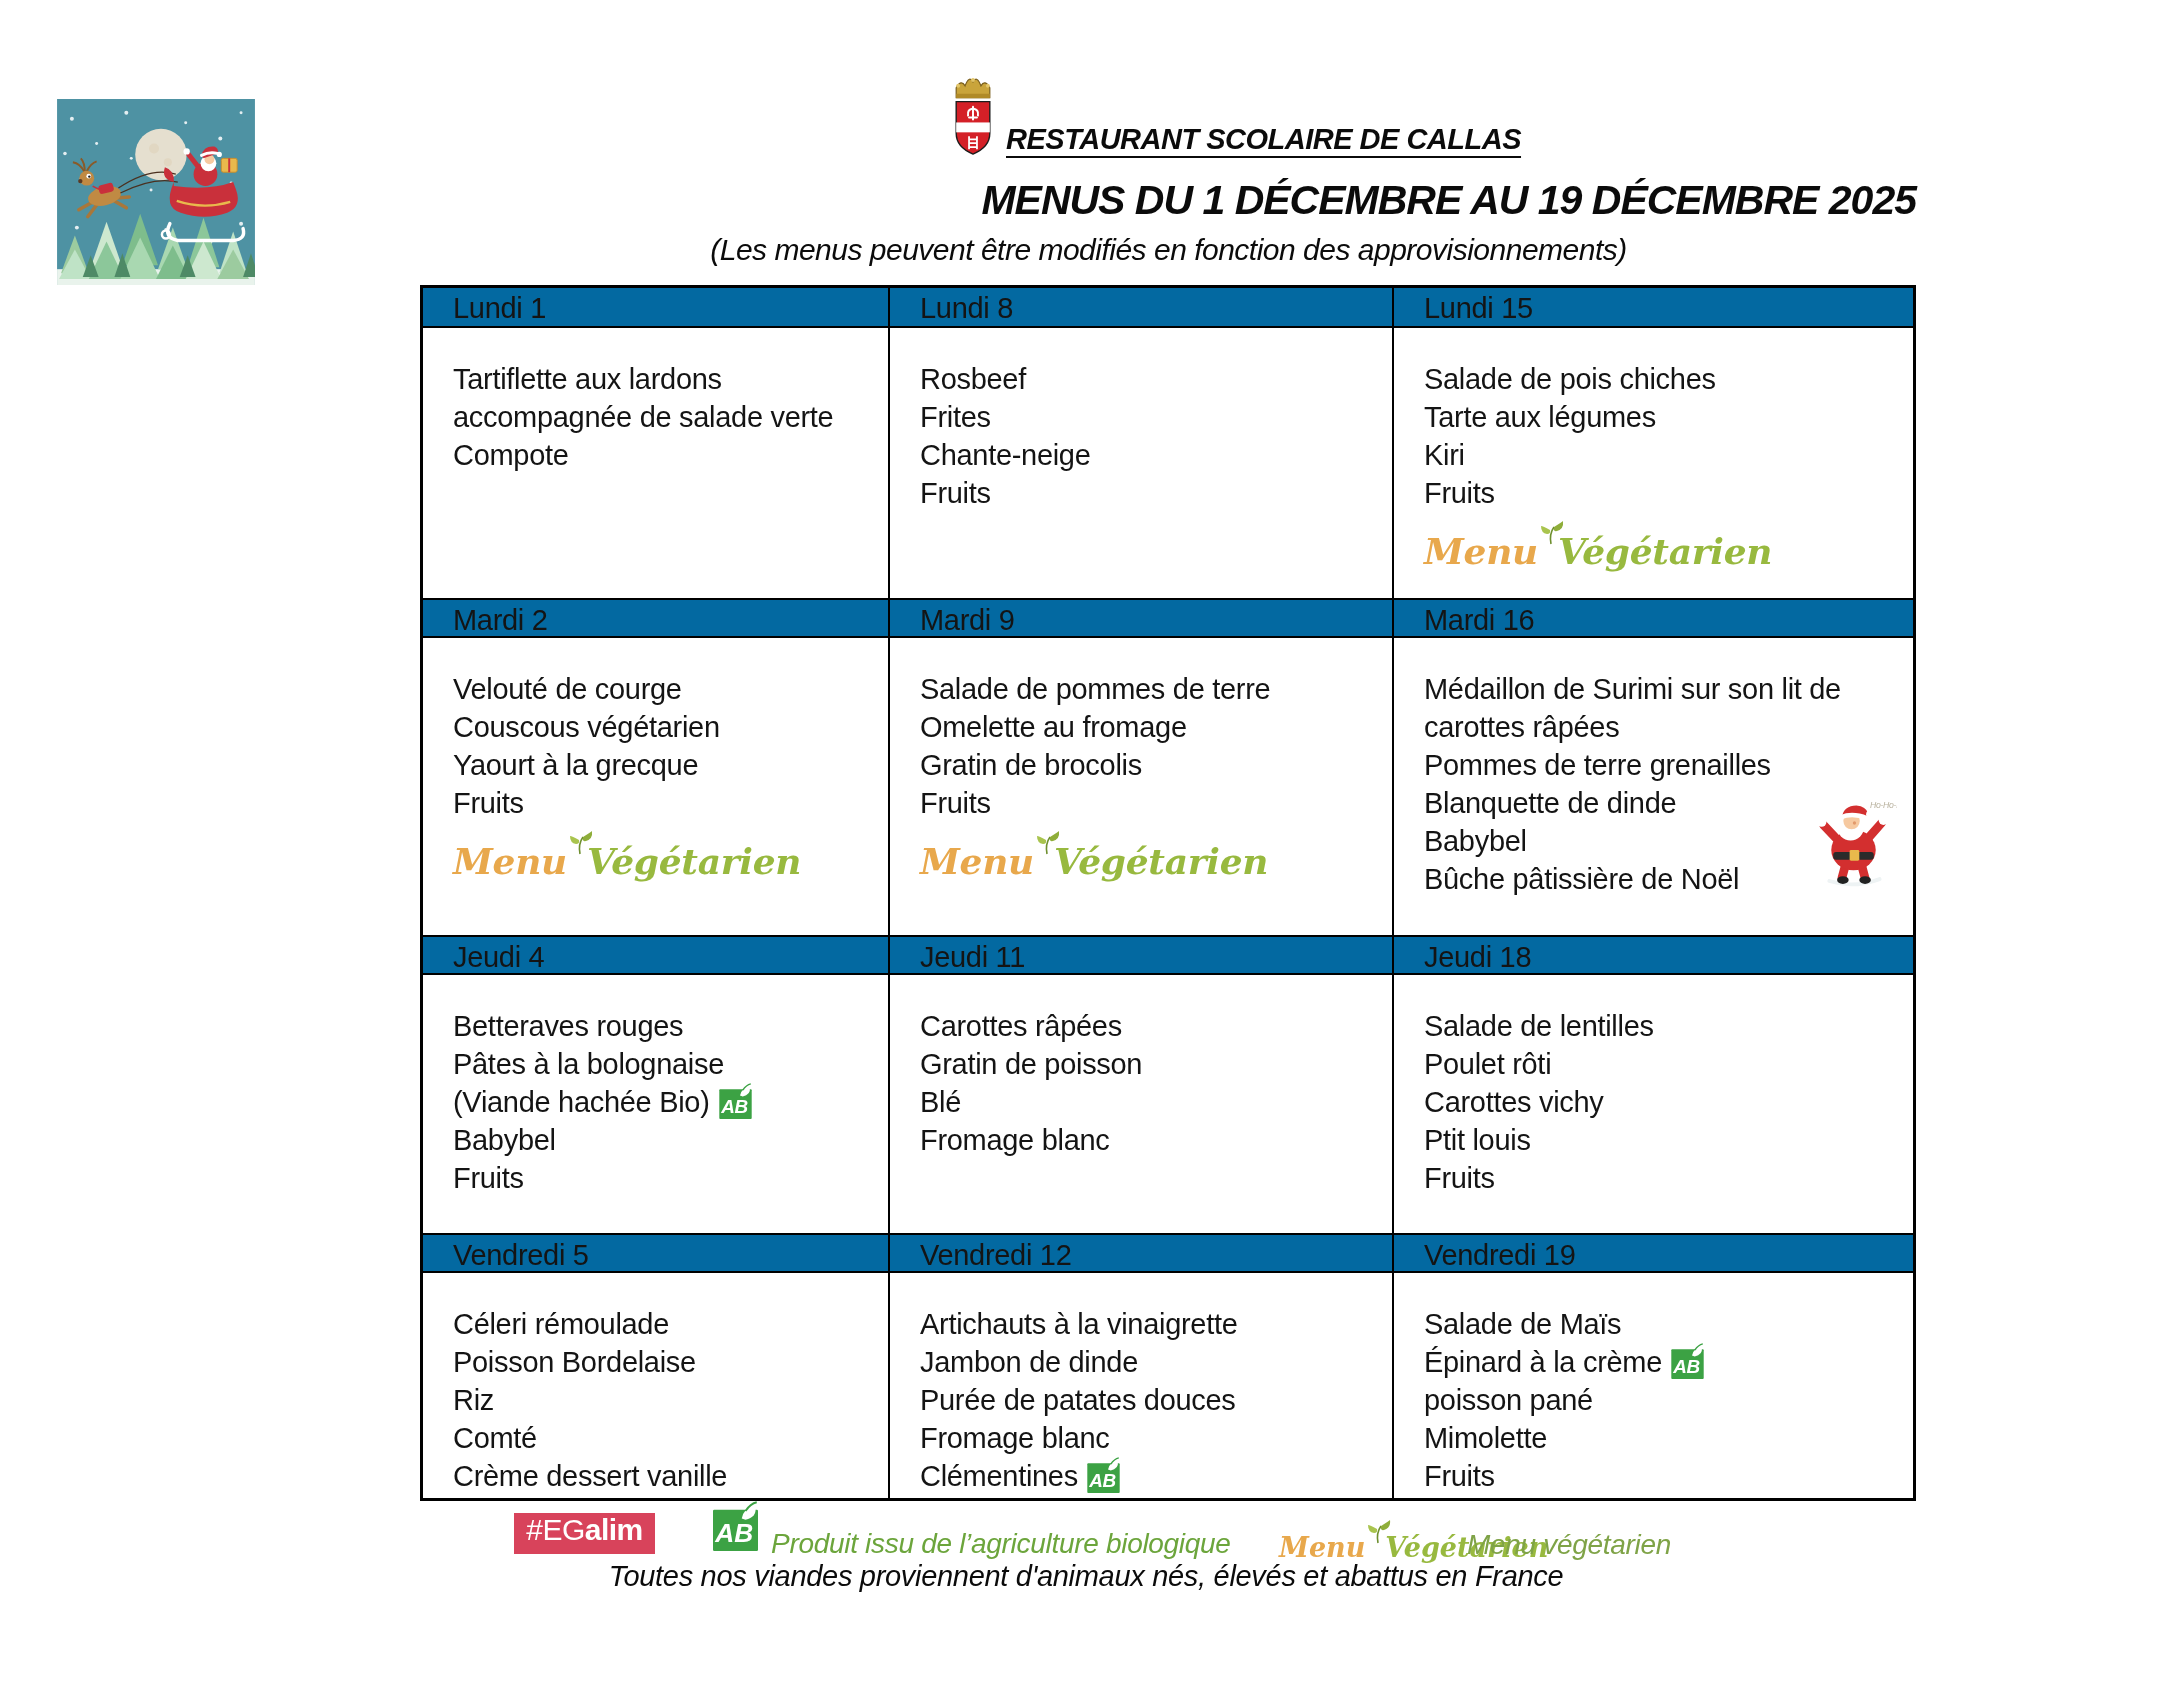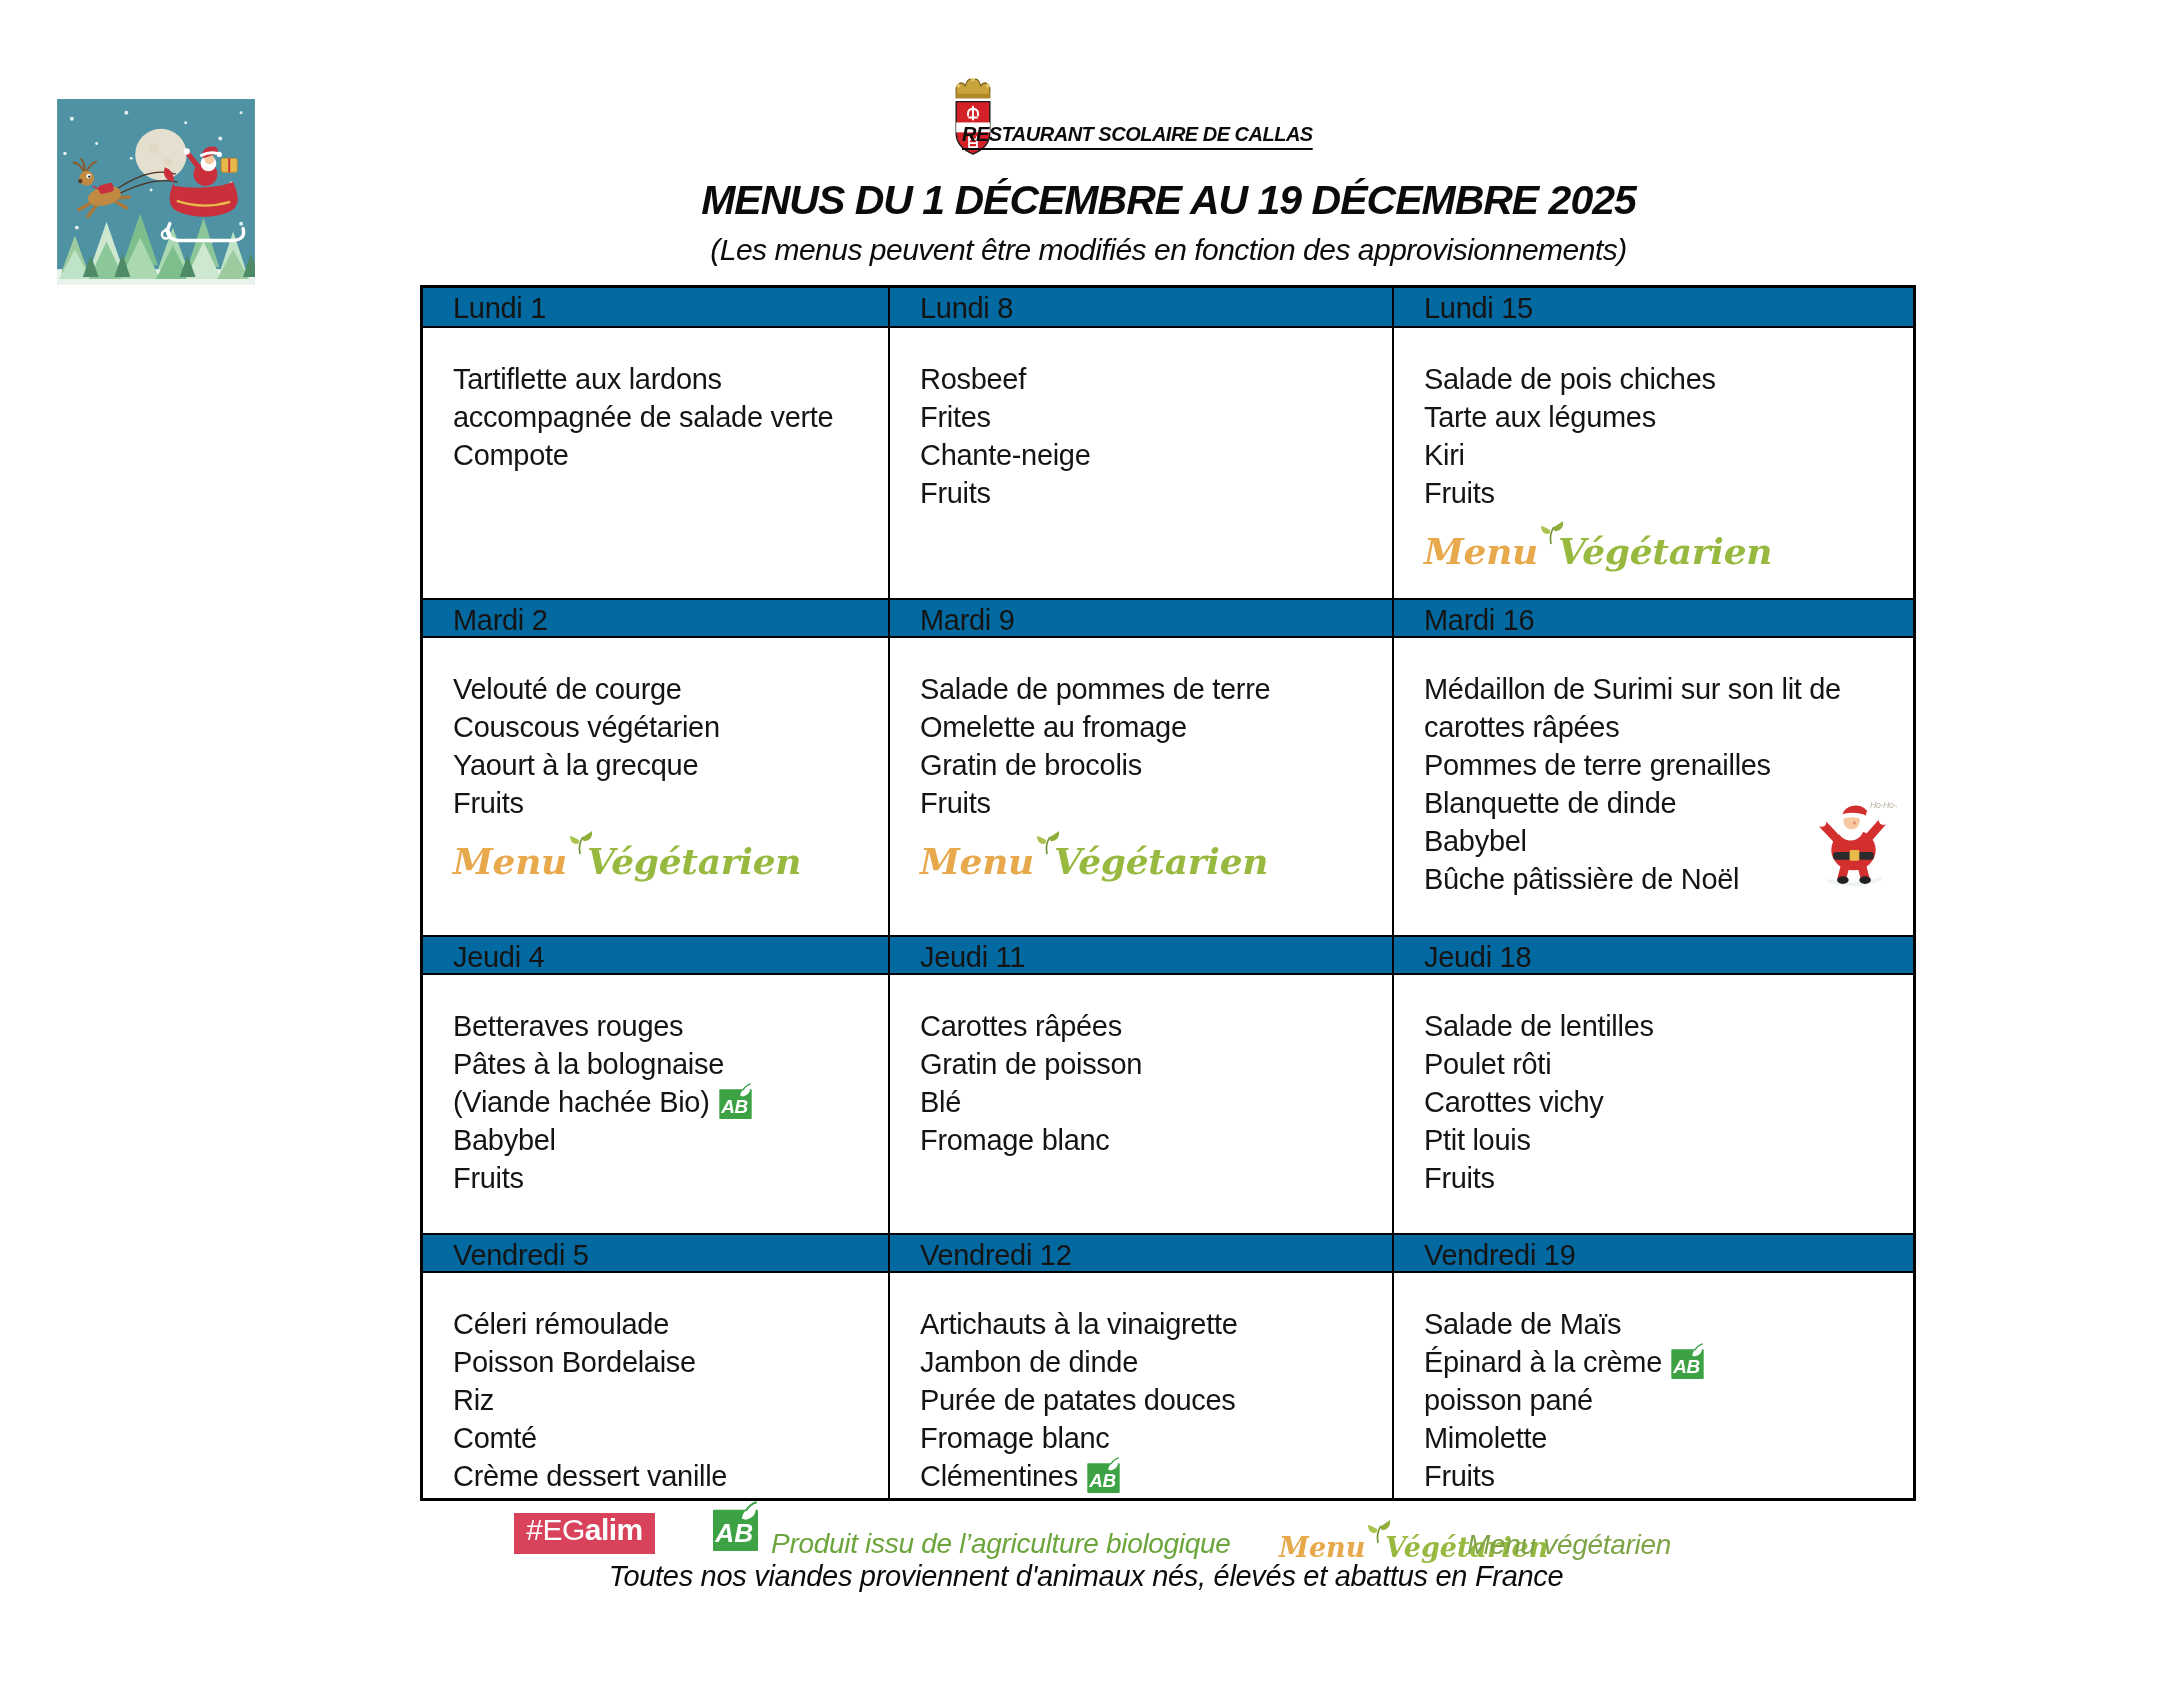--- a/index.html
+++ b/index.html
@@ -7,28 +7,28 @@
     width:2178px;height:1683px;background:#ffffff;position:relative;
     font-family:"Liberation Sans","DejaVu Sans",sans-serif;color:#141414;
     -webkit-font-smoothing:antialiased;
   }
   .abs{position:absolute;}
 
   
   .christmas-img{left:57px;top:99px;width:198px;height:186px;}
   .crest{left:948px;top:71px;width:50px;height:93px;}
   .restaurant-line{
-    left:962px;top:123px;font-size:20px;font-weight:bold;font-style:italic;
+    left:1006px;top:123px;font-size:29px;font-weight:bold;font-style:italic;
     letter-spacing:-0.5px;text-decoration:underline;text-underline-offset:7px;
     text-decoration-thickness:2px;color:#0b0b0b;
   }
   .header-center{left:421px;top:178px;width:1495px;text-align:center;}
   .doc-title{
     font-size:41px;font-weight:bold;font-style:italic;letter-spacing:-1px;
-    color:#0b0b0b;margin:0 0 10px 0;line-height:1.1;
+    color:#0b0b0b;margin:0 0 10px 0;line-height:1.1;text-align:right;
   }
   .doc-subtitle{font-size:30px;font-style:italic;color:#0b0b0b;letter-spacing:-0.5px;}
 
   
   #menu-table{
     left:420px;top:285px;width:1496px;border:3px solid #000;box-sizing:border-box;
     background:#fff;
   }
   .band-row,.content-row{display:grid;grid-template-columns:467px 504px 1fr;}
   .band-cell{

